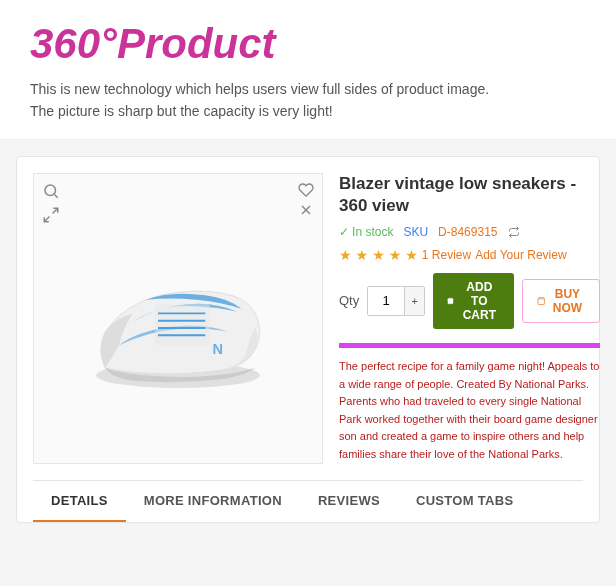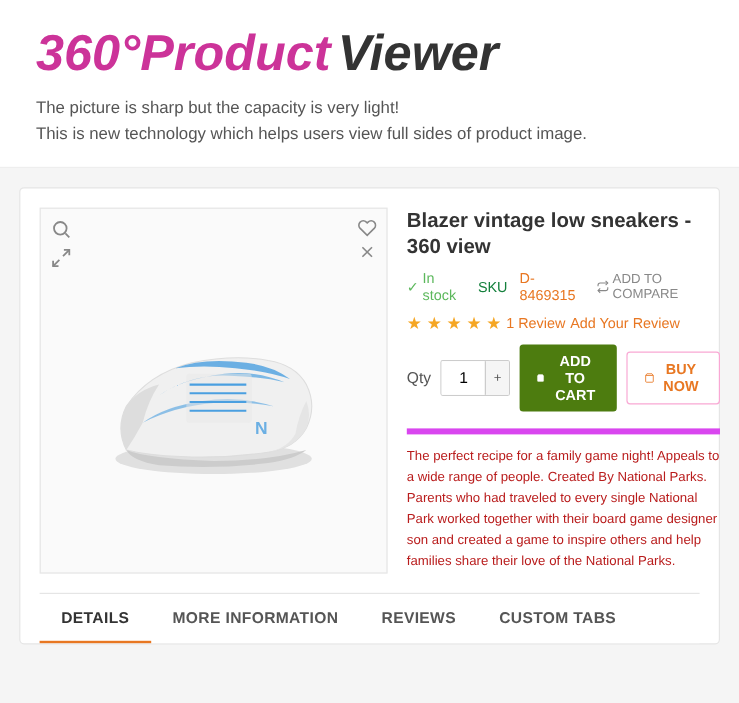--- a/index.html
+++ b/index.html
@@ -125,21 +125,21 @@
       margin-bottom: 8px;
       font-size: 12px;
     }
     .in-stock {
       color: #5cb85c;
       display: flex;
       align-items: center;
       gap: 3px;
     }
     .check-icon { color: #5cb85c; }
-    .sku-label { color: #15803d; text-align: right; }
+    .sku-label { color: #3b82f6; text-align: right; }
     .sku-value { color: #e87722; }
     .compare-link {
       color: #888;
       display: flex;
       align-items: center;
       gap: 3px;
       font-size: 11px;
     }
     .stars {
       display: flex;
@@ -256,25 +256,24 @@
       height: 160px;
     }
   </style>
 </head>
 <body>
 
 <div class="header">
   <div class="header-title">
     <span class="title-360">360°</span>
     <span class="title-product">Product</span>
-    <span class="title-viewer"> Viewer</span>
   </div>
   <div class="header-subtitle">
+    <div>This is new technology which helps users view full sides of product image.</div>
     <div>The picture is sharp but the capacity is very light!</div>
-    <div>This is new technology which helps users view full sides of product image.</div>
   </div>
 </div>
 
 <div class="product-container">
   <div class="product-main">
 
     <div class="product-image-area">
       <span class="icon-search">
         <svg width="18" height="18" viewBox="0 0 24 24" fill="none" stroke="#888" stroke-width="2">
           <circle cx="11" cy="11" r="7"></circle>
@@ -337,21 +336,20 @@
         </span>
         <span class="sku-label">SKU</span>
         <span class="sku-value">D-8469315</span>
         <span class="compare-link">
           <svg width="12" height="12" viewBox="0 0 24 24" fill="none" stroke="#888" stroke-width="2">
             <polyline points="17 1 21 5 17 9"></polyline>
               <path d="M3 11V9a4 4 0 0 1 4-4h14"></path>
             <polyline points="7 23 3 19 7 15"></polyline>
               <path d="M21 13v2a4 4 0 0 1-4 4H3"></path>
           </svg>
-          <span>ADD TO COMPARE</span>
         </span>
       </div>
 
       <div class="stars">
         <span class="star">★</span>
         <span class="star">★</span>
         <span class="star">★</span>
         <span class="star">★</span>
         <span class="star">★</span>
         <span class="review-link">1 Review</span>

